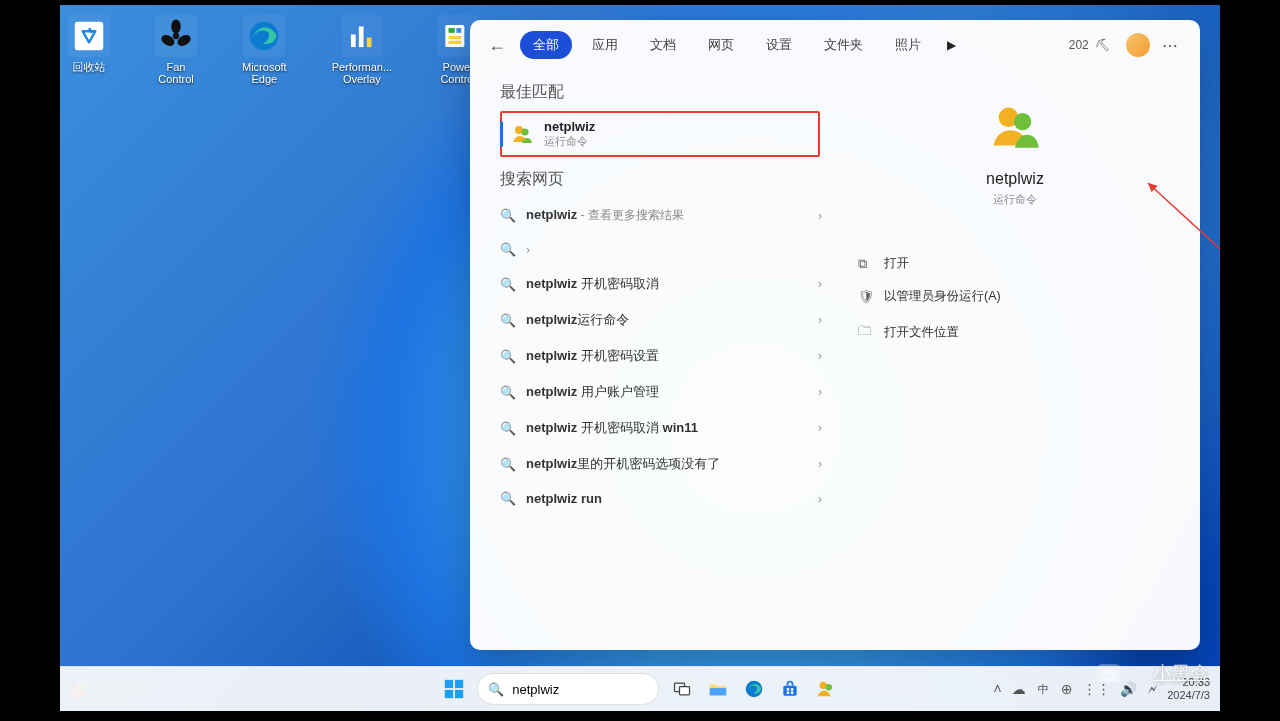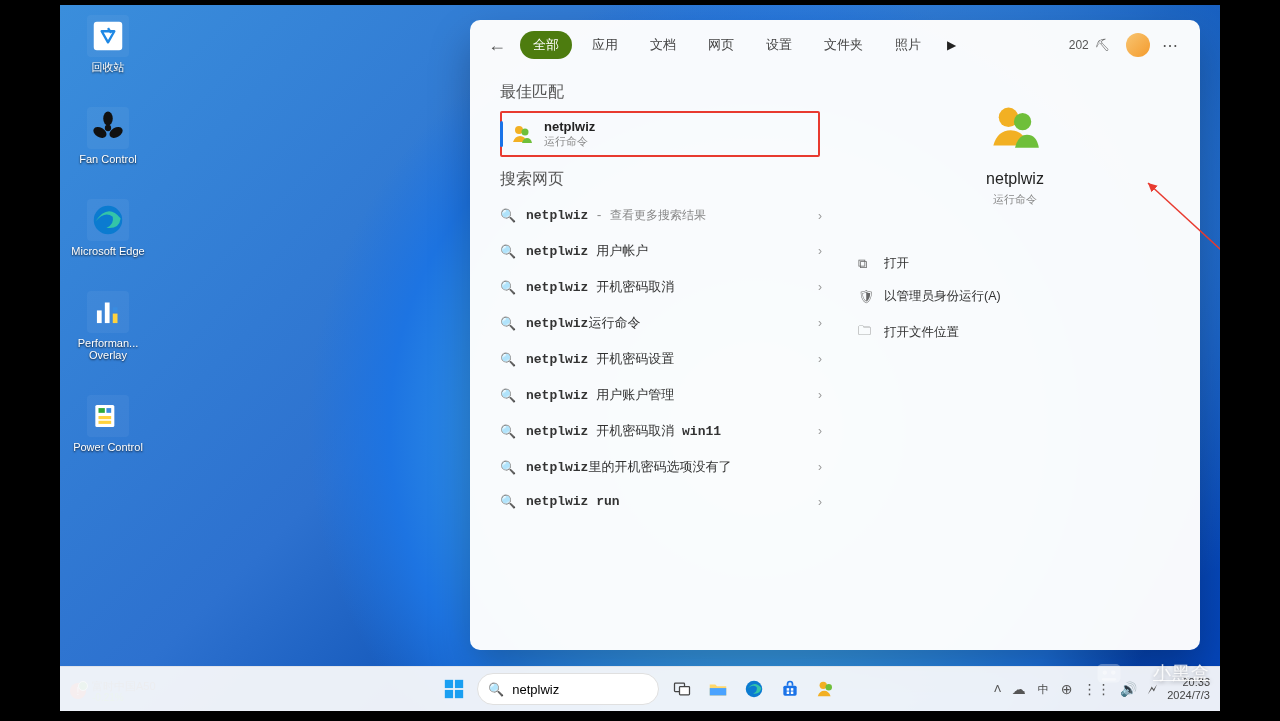--- a/index.html
+++ b/index.html
@@ -6,47 +6,47 @@
   body { width:1280px; height:721px; background:#000; overflow:hidden; }
   .frame { position:absolute; left:60px; top:5px; width:1160px; height:706px; box-shadow: inset 0 0 0 0px #333; }
   .outer-left, .outer-right { position:absolute; top:0; bottom:0; width:60px; background:#000; }
   .outer-left{left:0;} .outer-right{right:0;}
   .desktop { position:absolute; inset:0; overflow:hidden;
     background:
       radial-gradient(circle at 60% 60%, #6ac7f5 0%, #3aa0e8 25%, #1d74e2 45%, rgba(29,116,226,0) 55%),
       radial-gradient(circle at 80% 30%, #3a8ce0 0%, rgba(58,140,224,0) 40%),
       linear-gradient(135deg,#3a8edc 0%,#2d71cf 40%,#0e52b5 60%,#0444b9 100%);
   }
-  .icon-col { position:absolute; left:8px; top:10px; display:flex; flex-direction:column; gap:34px; width:80px; }
+  .icon-col { position:absolute; left:8px; top:10px; display:flex; flex-direction:row; gap:45px; width:80px; }
   .dicon { display:flex; flex-direction:column; align-items:center; color:#fff; font-size:11px; text-align:center; text-shadow:0 1px 2px rgba(0,0,0,.8); gap:4px; cursor:pointer; }
   .dicon .ic { width:42px; height:42px; border-radius:4px; display:flex; align-items:center; justify-content:center; background:rgba(255,255,255,.05); }
   .dicon span { max-width:76px; line-height:1.1; }
 
   .panel { position:absolute; left:410px; top:15px; width:730px; height:630px; background:rgba(253,253,253,.98); border-radius:10px; box-shadow:0 20px 40px rgba(0,0,0,.25); display:flex; flex-direction:column; font-size:13px; }
   .p-hdr { display:flex; align-items:center; height:50px; padding:0 18px; gap:8px; border-bottom:0; }
   .back { color:#555; font-size:18px; cursor:pointer; margin-right:6px; }
   .tab { padding:4px 12px; border-radius:14px; color:#444; font-size:13px; cursor:pointer; }
-  .tab.active { background:#4d7c0f; color:#fff; padding:5px 13px; }
+  .tab.active { background:#1d4ed8; color:#fff; padding:5px 13px; }
   .spacer { flex:1; }
   .points { color:#555; font-size:12px; display:flex; align-items:flex-end; gap:6px; }
   .avatar { width:24px; height:24px; border-radius:50%; background:linear-gradient(135deg,#f8c572,#f49b2d); margin-left:8px; }
   .kebab { width:24px; text-align:center; color:#555; cursor:pointer; font-size:16px; }
   .arrow-r { color:#222; font-size:12px; padding:0 6px; cursor:pointer;}
 
   .p-body { display:flex; flex:1; overflow:hidden; }
   .results { width:330px; padding:6px 0 0 30px; }
   .sect { color:#555; font-size:16px; margin:6px 0 8px; }
   .best { display:flex; align-items:center; gap:10px; padding:6px 8px; border:2.5px solid #e83a2f; border-radius:2px; margin:4px 10px 12px 0; position:relative; }
   .best::before { content:""; position:absolute; left:-2px; top:8px; bottom:8px; width:3px; background:#1a73e8; border-radius:2px;}
   .best .ico { width:24px; height:24px; }
   .best .ttl { font-weight:600; color:#222; font-size:13px; }
   .best .sub { color:#888; font-size:11px; }
   .row { display:flex; align-items:center; gap:10px; padding:9px 8px 9px 0; cursor:pointer; color:#333; font-size:13px; }
   .row .mag { color:#888; width:16px; text-align:center; }
-  .row .txt { flex:1; white-space:nowrap; overflow:hidden; text-overflow:ellipsis;font-family:Liberation Mono, monospace; }
+  .row .txt { flex:1; white-space:nowrap; overflow:hidden; text-overflow:ellipsis; }
   .row .txt b { font-weight:600; }
   .row .extra { color:#888; font-size:12px; }
   .row .chev { color:#999; font-size:12px; }
 
   .detail { flex:1; padding:30px 20px 0; display:flex; flex-direction:column; align-items:center; }
   .detail .big { width:52px; height:52px; margin-bottom:18px;}
   .detail .name { font-size:16px; color:#222; margin-bottom:4px; }
   .detail .type { font-size:11px; color:#888; margin-bottom:40px;}
   .actions { align-self:stretch; padding-left:8px; }
   .act { display:flex; align-items:center; gap:10px; padding:8px 0; font-size:12.5px; color:#333; cursor:pointer;}
@@ -179,21 +179,20 @@
 
           <div class="sect">搜索网页</div>
           <div id="web-rows">
               <div class="row">
                 <span class="mag">🔍</span>
                 <span class="txt"><b>netplwiz</b><span class="extra"> - 查看更多搜索结果</span></span>
                 <span class="chev">›</span>
               </div>
               <div class="row">
                 <span class="mag">🔍</span>
-                <span class="txt"><b>netplwiz</b> 用户帐户</span>
                 <span class="chev">›</span>
               </div>
               <div class="row">
                 <span class="mag">🔍</span>
                 <span class="txt"><b>netplwiz</b> 开机密码取消</span>
                 <span class="chev">›</span>
               </div>
               <div class="row">
                 <span class="mag">🔍</span>
                 <span class="txt"><b>netplwiz</b>运行命令</span>

